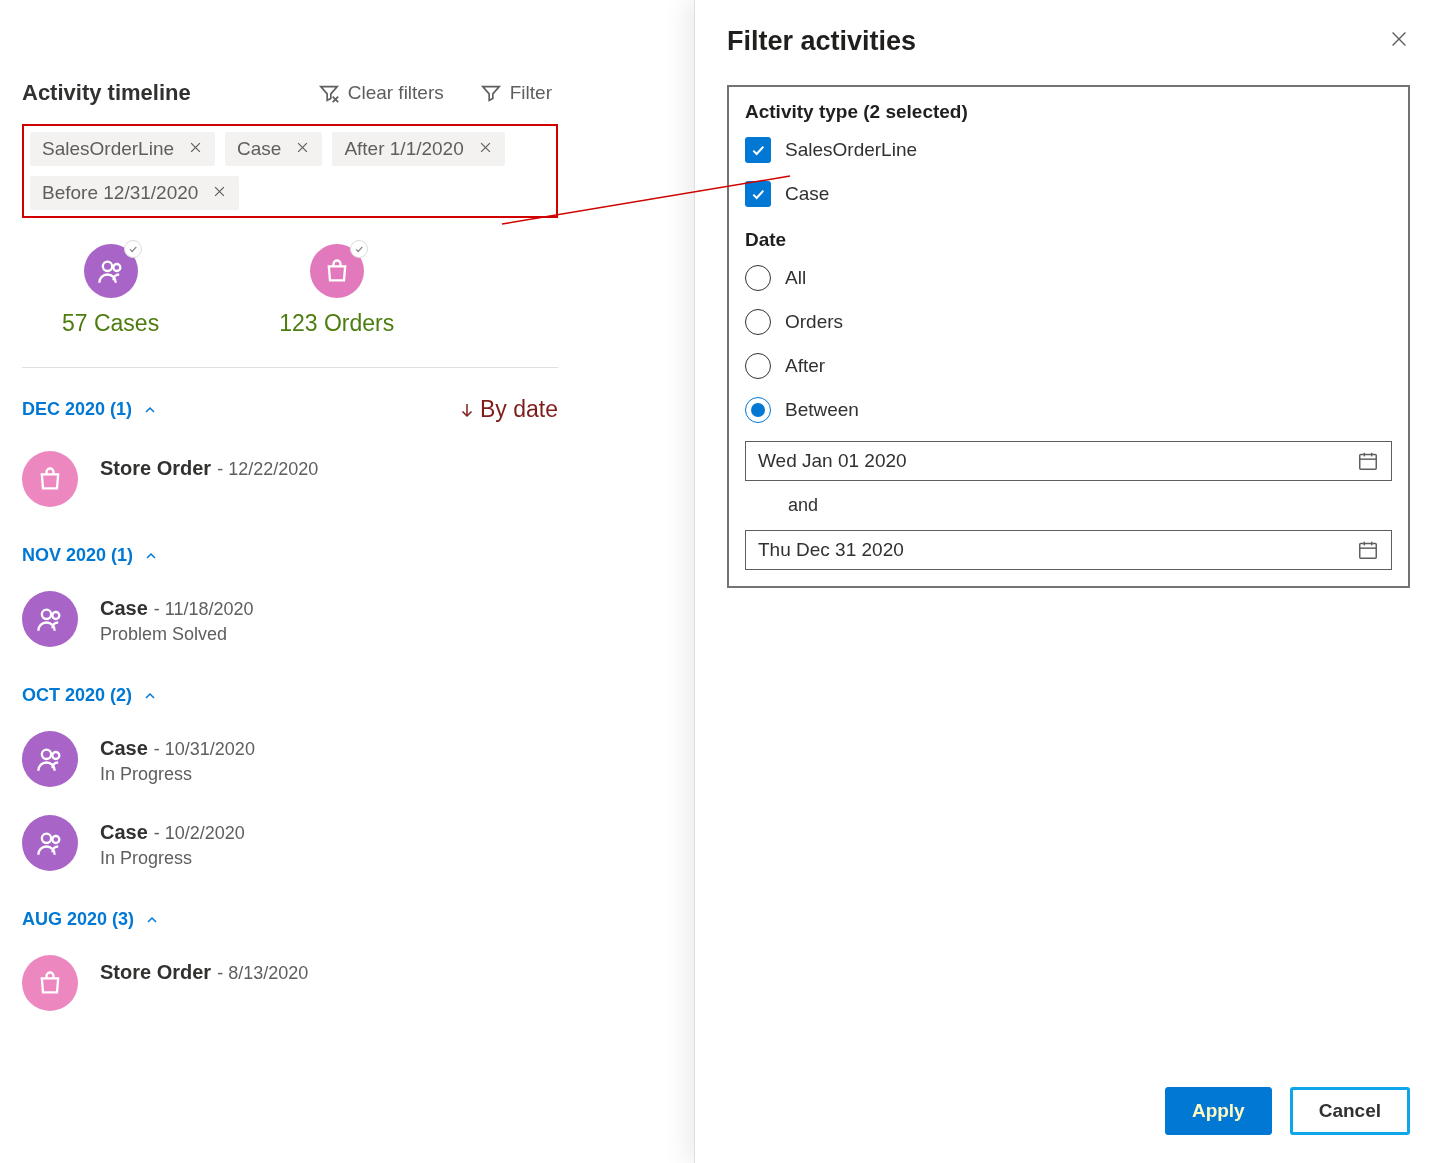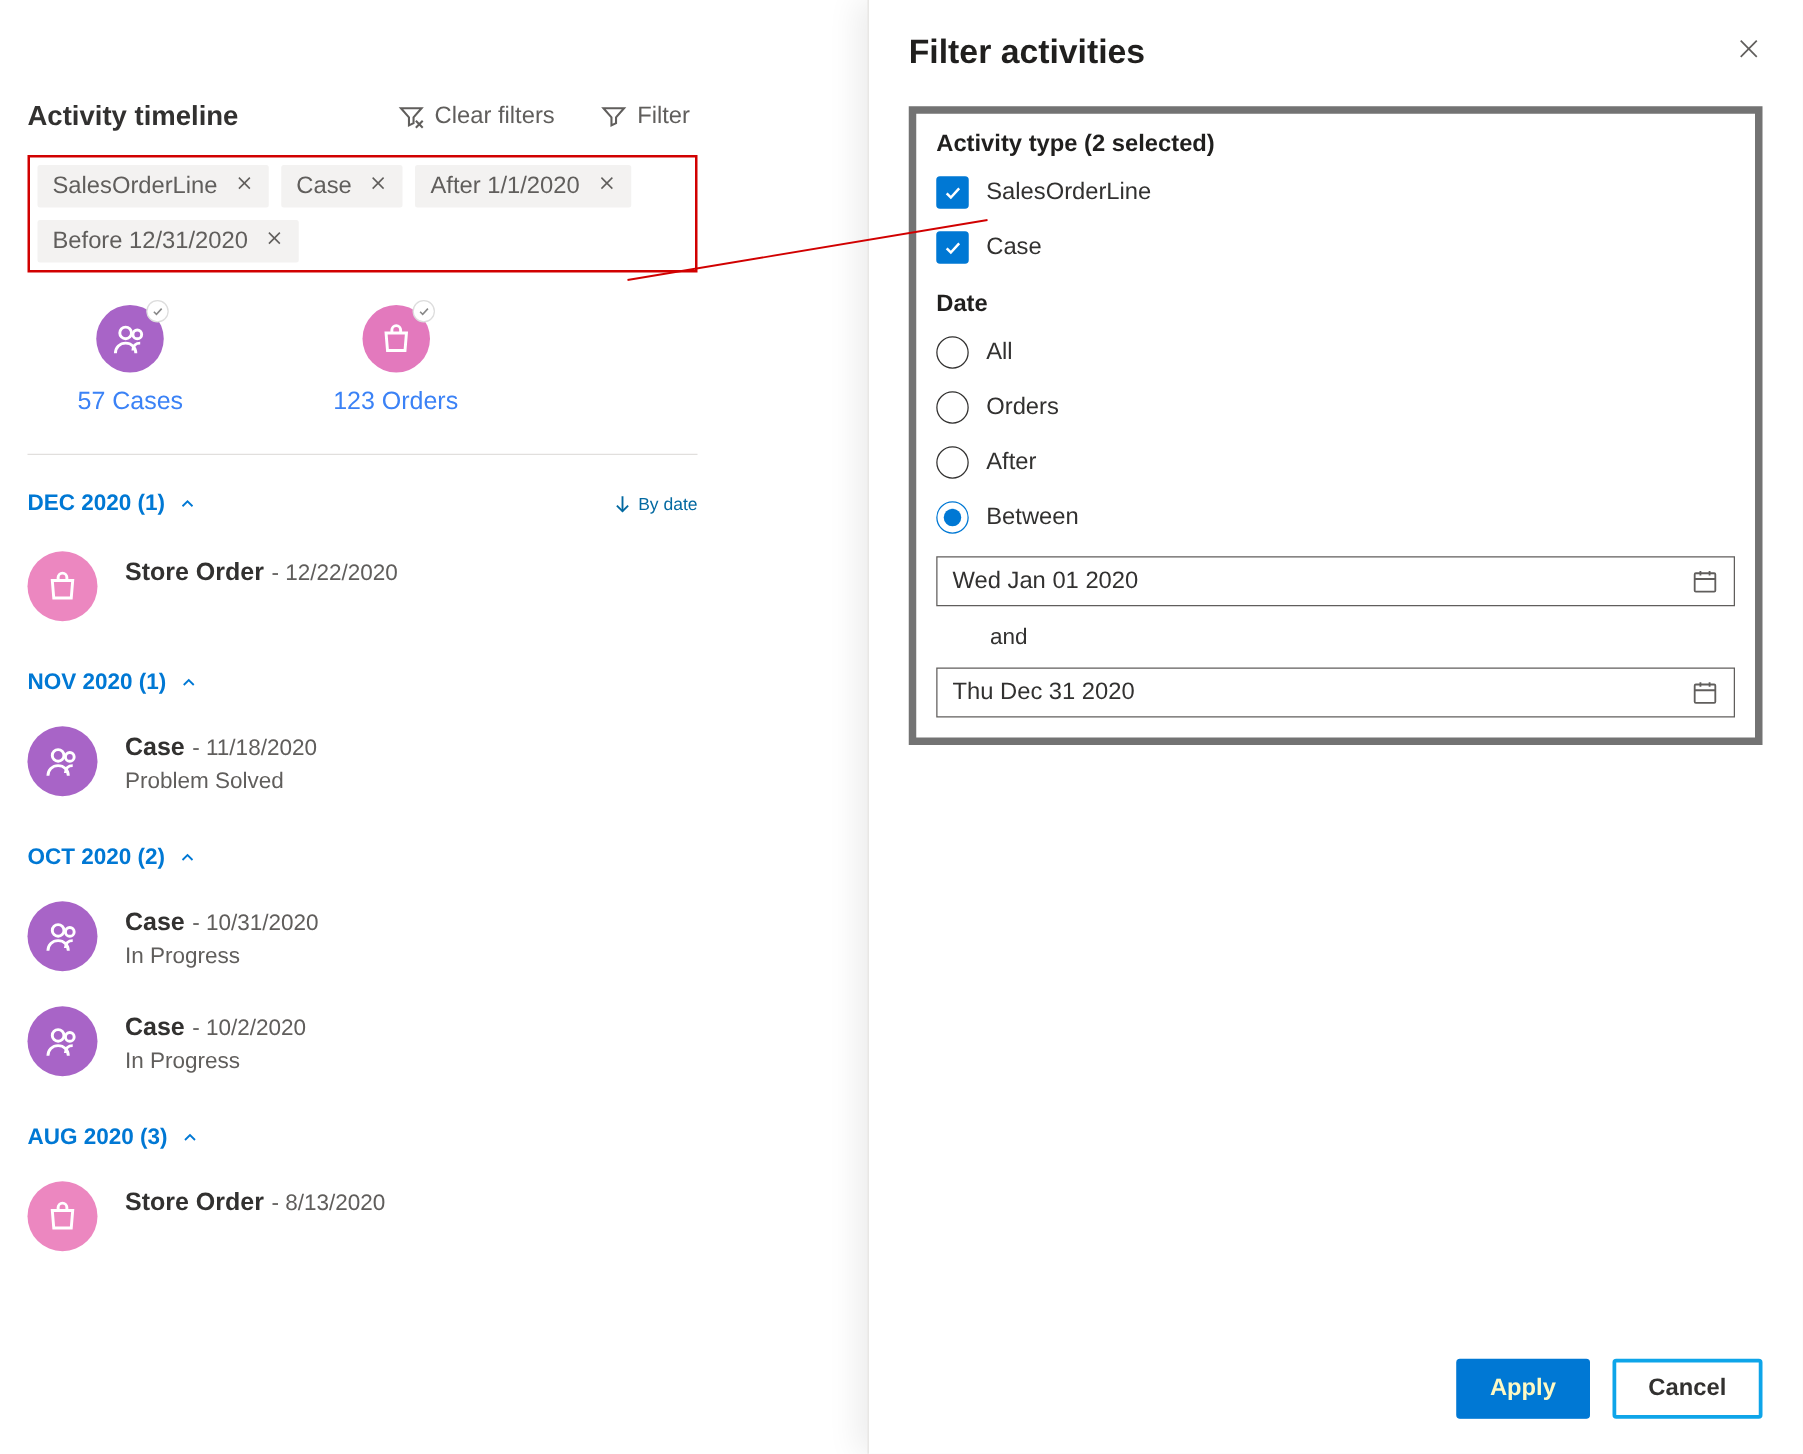--- a/index.html
+++ b/index.html
@@ -98,22 +98,22 @@
     border-radius: 50%;
     background: #fff;
     border: 1px solid #ddd;
     display: flex;
     align-items: center;
     justify-content: center;
     font-size: 10px;
     color: #888;
   }
   .summary-label {
-    font-size: 20px;
-    color: #3b82f6;
+    font-size: 23px;
+    color: #4d7c0f;
   }
 
   .group-header-row {
     display: flex;
     align-items: center;
     justify-content: space-between;
     margin-bottom: 28px;
   }
   .group-header {
     display: inline-flex;
@@ -123,22 +123,22 @@
     font-size: 18px;
     font-weight: 600;
     cursor: pointer;
     margin-top: 10px;
     margin-bottom: 25px;
   }
   .sort-btn {
     display: inline-flex;
     align-items: center;
     gap: 4px;
-    color: #0369a1;
-    font-size: 14px;
+    color: #7f1d1d;
+    font-size: 23px;
     cursor: pointer;
   }
 
   .timeline-item {
     display: flex;
     align-items: flex-start;
     gap: 22px;
     margin-bottom: 28px;
   }
   .ti-icon {
@@ -208,21 +208,21 @@
     font-size: 19px;
     color: #323130;
     cursor: pointer;
   }
 
   .rp-body {
     padding: 18px 32px;
     flex: 1;
   }
   .rp-section-box {
-    border: 6px solid #737373;
+    border: 2px solid #737373;
     padding: 14px 16px 16px 16px;
   }
   .rp-sec-title {
     font-size: 19px;
     font-weight: 700;
     margin-bottom: 14px;
     color: #201f1e;
   }
   .cb-row {
     display: flex;

